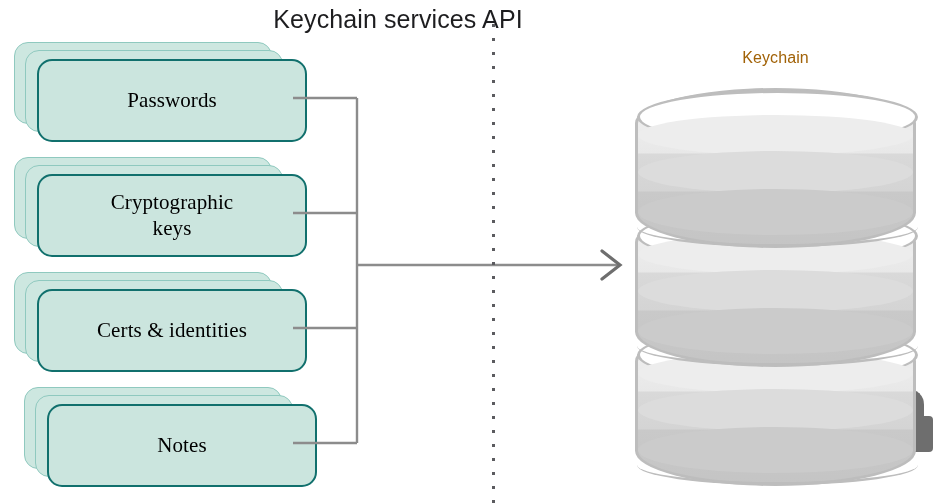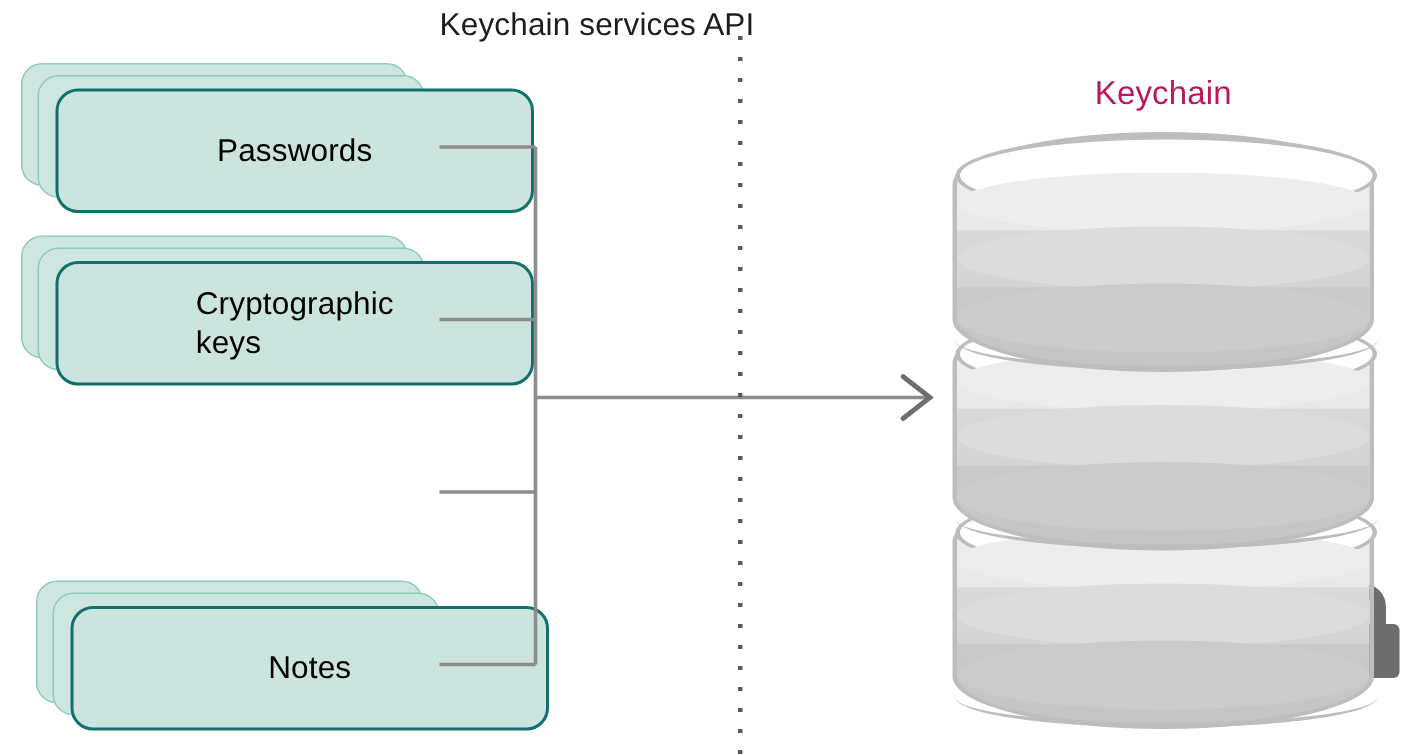--- a/index.html
+++ b/index.html
@@ -8,41 +8,41 @@
     width:951px;height:503px;position:relative;overflow:hidden;
     font-family:"Liberation Sans","DejaVu Sans",sans-serif;
     color:#000000;
     -webkit-font-smoothing:antialiased;
   }
   .stage{position:absolute;inset:0;}
 
   
   .api-title{
     position:absolute;left:0;top:5px;width:832px;
-    text-align:center;font-size:21px;letter-spacing:.1px;color:#1d1d1f;text-decoration:underline;
+    text-align:center;font-size:25px;letter-spacing:.1px;color:#1d1d1f;text-decoration:underline;
   }
   .api-title .inner{display:inline-block;transform:translateX(-18px);}
   .keychain-title{
     position:absolute;left:635px;top:49px;width:281px;
-    text-align:center;font-size:22px;letter-spacing:.1px;color:#be185d;
+    text-align:center;font-size:16px;letter-spacing:.1px;color:#a16207;
   }
 
   
   .stack{position:absolute;width:290px;height:100px;}
   .stack .sheet{
     position:absolute;border-radius:14px;box-sizing:border-box;
     background:#cde7e0;border:1.6px solid #8fc9bf;
   }
   .stack .sheet.s3{left:0px;  top:0px;  width:258px;height:82px;}
   .stack .sheet.s2{left:11px; top:8px;  width:258px;height:82px;}
   .stack .sheet.front{
-    left:23px;top:17px;width:319px;height:83px;
+    left:23px;top:17px;width:270px;height:83px;
     background:#cbe5de;border:2.2px solid #11706d;border-radius:15px;
     display:flex;align-items:center;justify-content:center;
-    line-height:1.2;
+    text-align:center;line-height:1.2;font-family:Liberation Serif, serif;
   }
   .stack .label{
     font-size:21px;color:#000;letter-spacing:.1px;
     padding:0 10px;white-space:pre-line;
   }
 
   
   .lines{position:absolute;left:0;top:0;width:951px;height:503px;
          pointer-events:none;}
 
@@ -129,20 +129,27 @@
 
   <div class="stack" style="left:14px;top:157px;border-radius:16px;">
     <div class="sheet s3"></div>
     <div class="sheet s2"></div>
     <div class="sheet front">
       <span class="label">Cryptographic
 keys</span>
     </div>
   </div>
 
+  <div class="stack" style="left:14px;top:272px;">
+    <div class="sheet s3"></div>
+    <div class="sheet s2"></div>
+    <div class="sheet front">
+      <span class="label">Certs &amp; identities</span>
+    </div>
+  </div>
 
   <div class="stack" style="left:24px;top:387px;">
     <div class="sheet s3"></div>
     <div class="sheet s2"></div>
     <div class="sheet front">
       <span class="label">Notes</span>
     </div>
   </div>
 
   <svg class="lines" viewBox="0 0 951 503" xmlns="http://www.w3.org/2000/svg">

